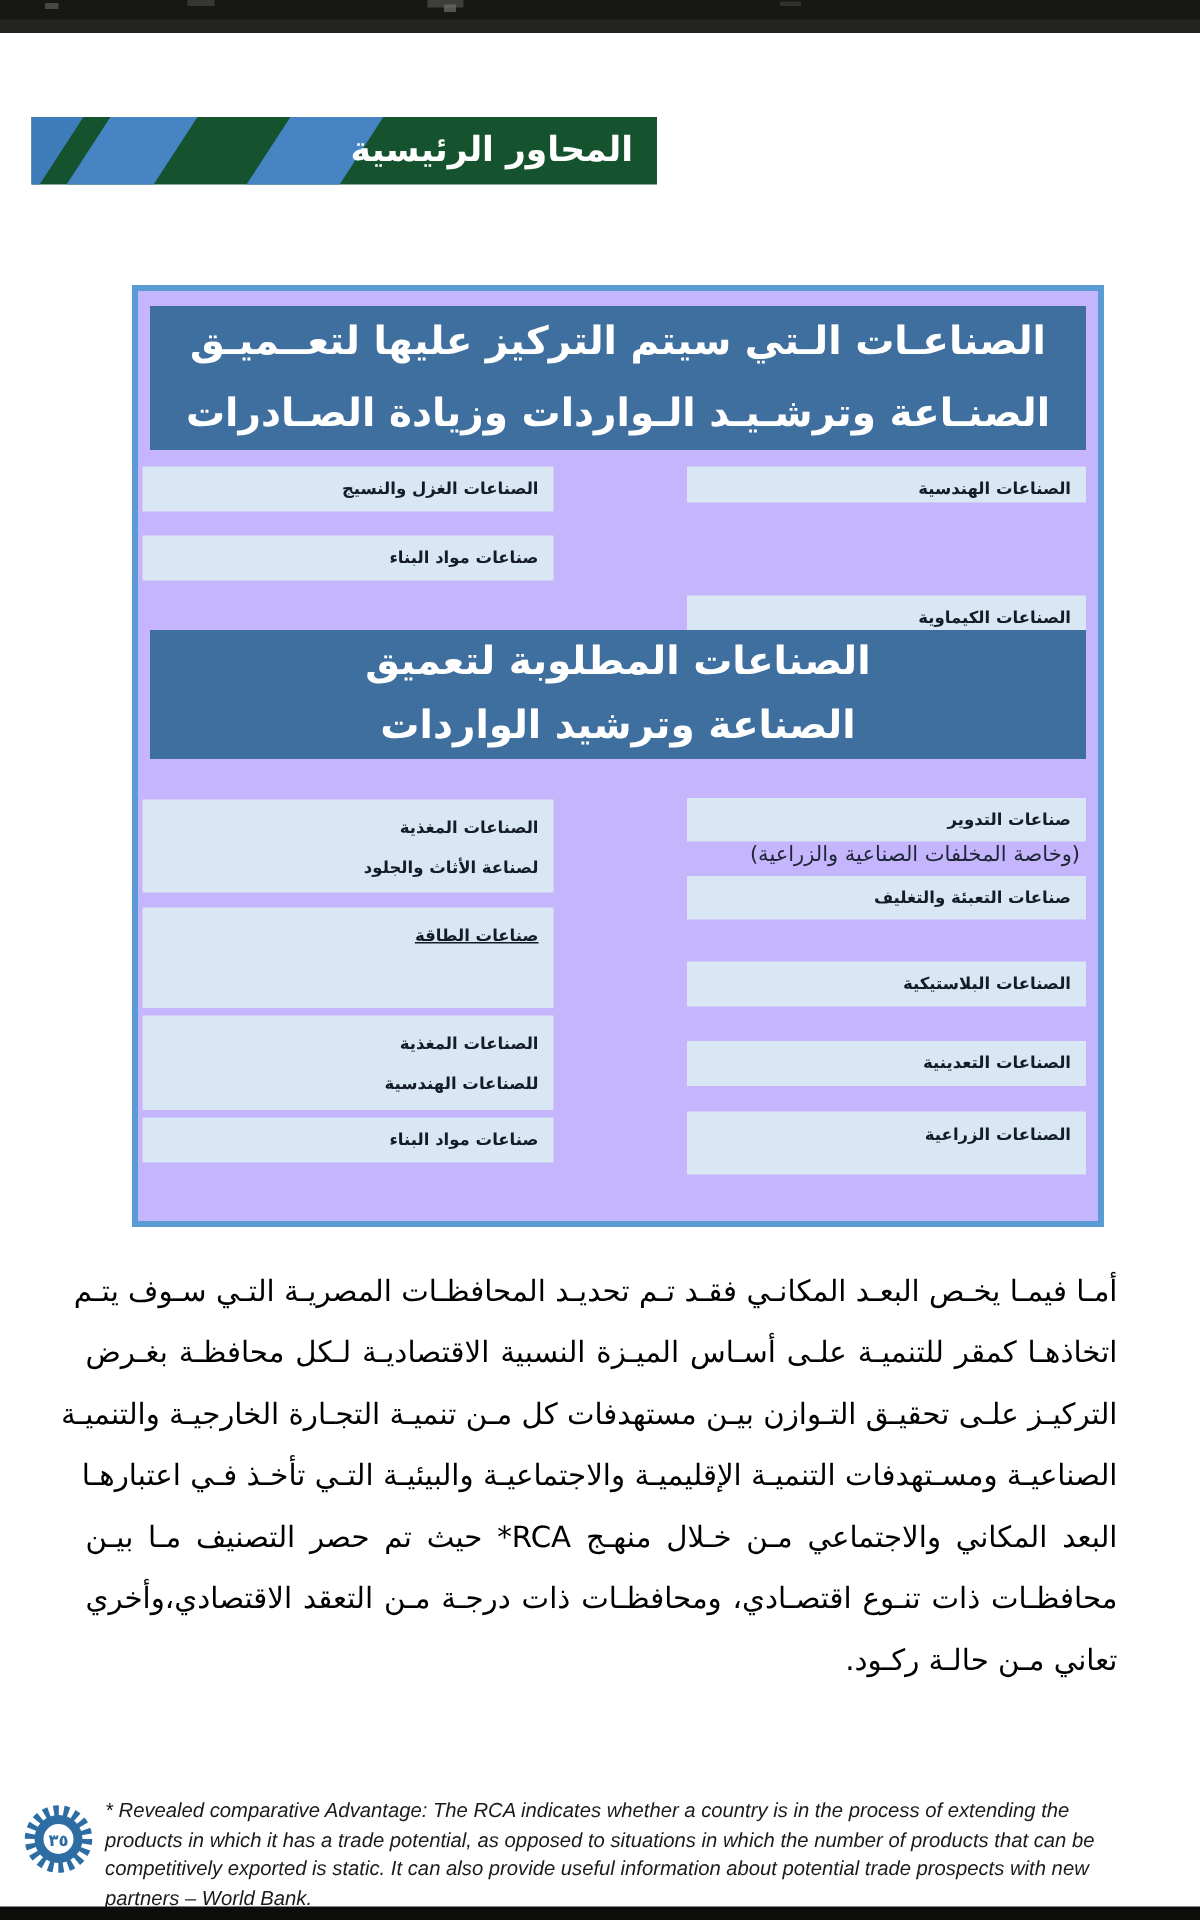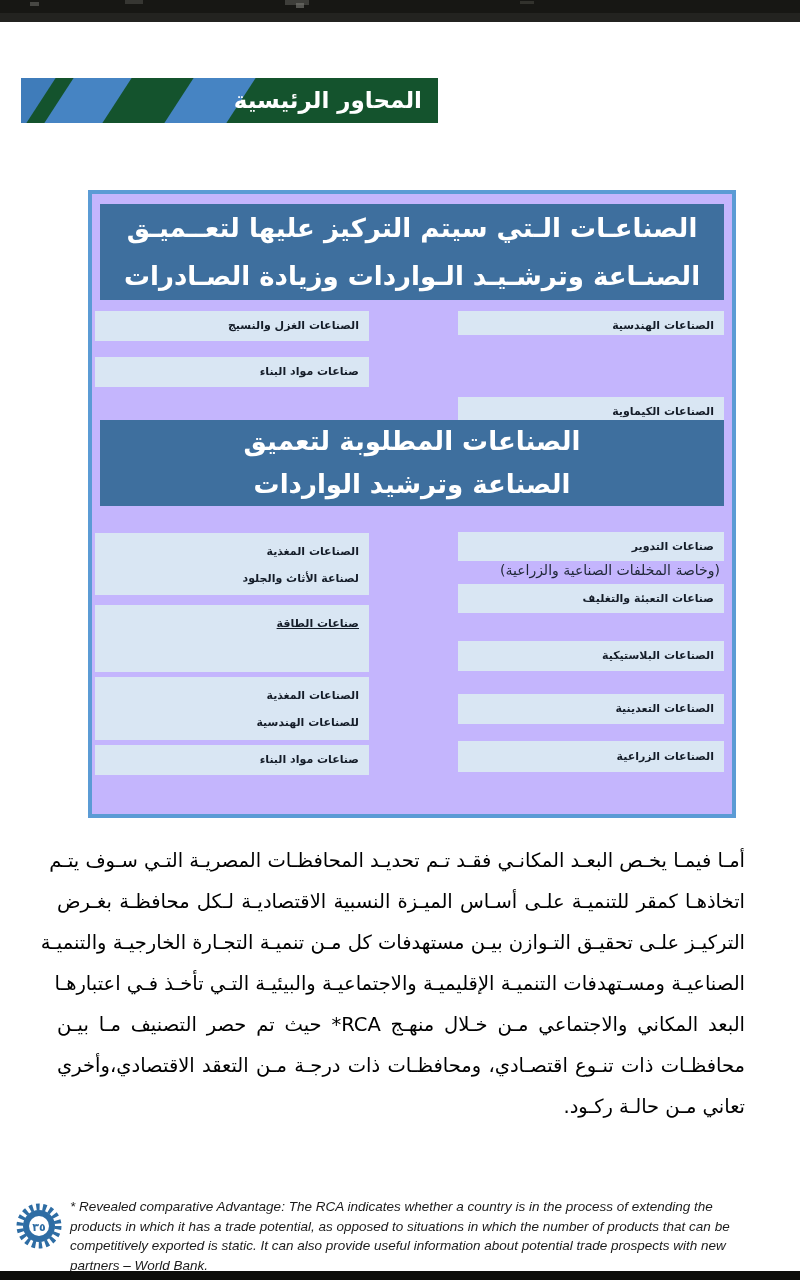--- a/index.html
+++ b/index.html
@@ -93,21 +93,21 @@
   <div class="box-header header2">
     <div>الصناعات المطلوبة لتعميق</div>
     <div>الصناعة وترشيد الواردات</div>
   </div>
 
   <div class="strip one" style="left:366px;top:338px;width:266px;height:29px;line-height:29px;">صناعات التدوير</div>
   <div class="note" style="left:366px;top:368px;width:266px;">(وخاصة المخلفات الصناعية والزراعية)</div>
   <div class="strip one" style="left:366px;top:390px;width:266px;height:29px;line-height:29px;">صناعات التعبئة والتغليف</div>
   <div class="strip one" style="left:366px;top:447px;width:266px;height:30px;">الصناعات البلاستيكية</div>
   <div class="strip one" style="left:366px;top:500px;width:266px;height:30px;">الصناعات التعدينية</div>
-  <div class="strip one" style="left:366px;top:547px;width:266px;height:31px;line-height:31px;">الصناعات الزراعية</div>
+  <div class="strip one" style="left:366px;top:547px;width:266px;height:42px;line-height:31px;">الصناعات الزراعية</div>
 
   <div class="strip" style="left:3px;top:339px;width:274px;height:62px;padding-top:5px;">
     <span class="l">الصناعات المغذية</span>
     <span class="l">لصناعة الأثاث والجلود</span>
   </div>
   <div class="strip" style="left:3px;top:411px;width:274px;height:67px;padding-top:5px;text-decoration:underline;">
     <span class="l">صناعات الطاقة</span>
   </div>
   <div class="strip" style="left:3px;top:483px;width:274px;height:63px;padding-top:5px;">
     <span class="l">الصناعات المغذية</span>

